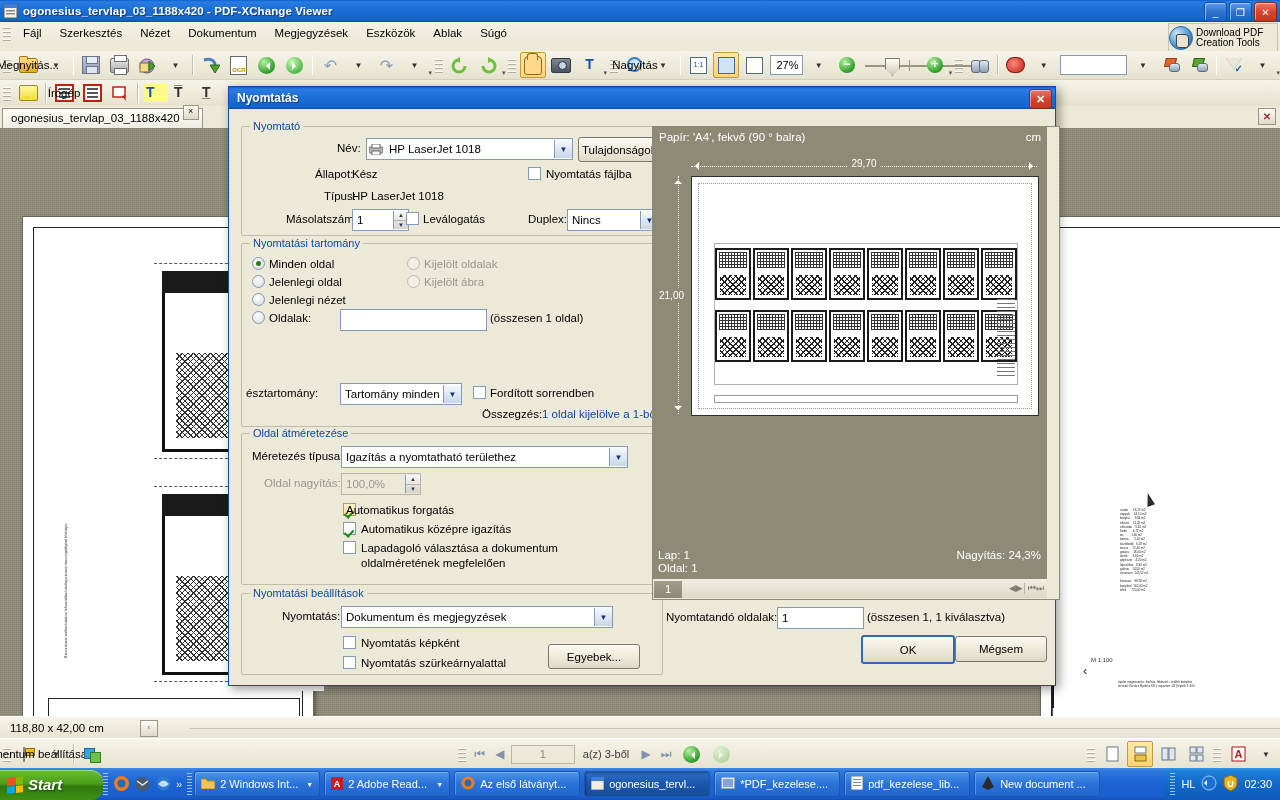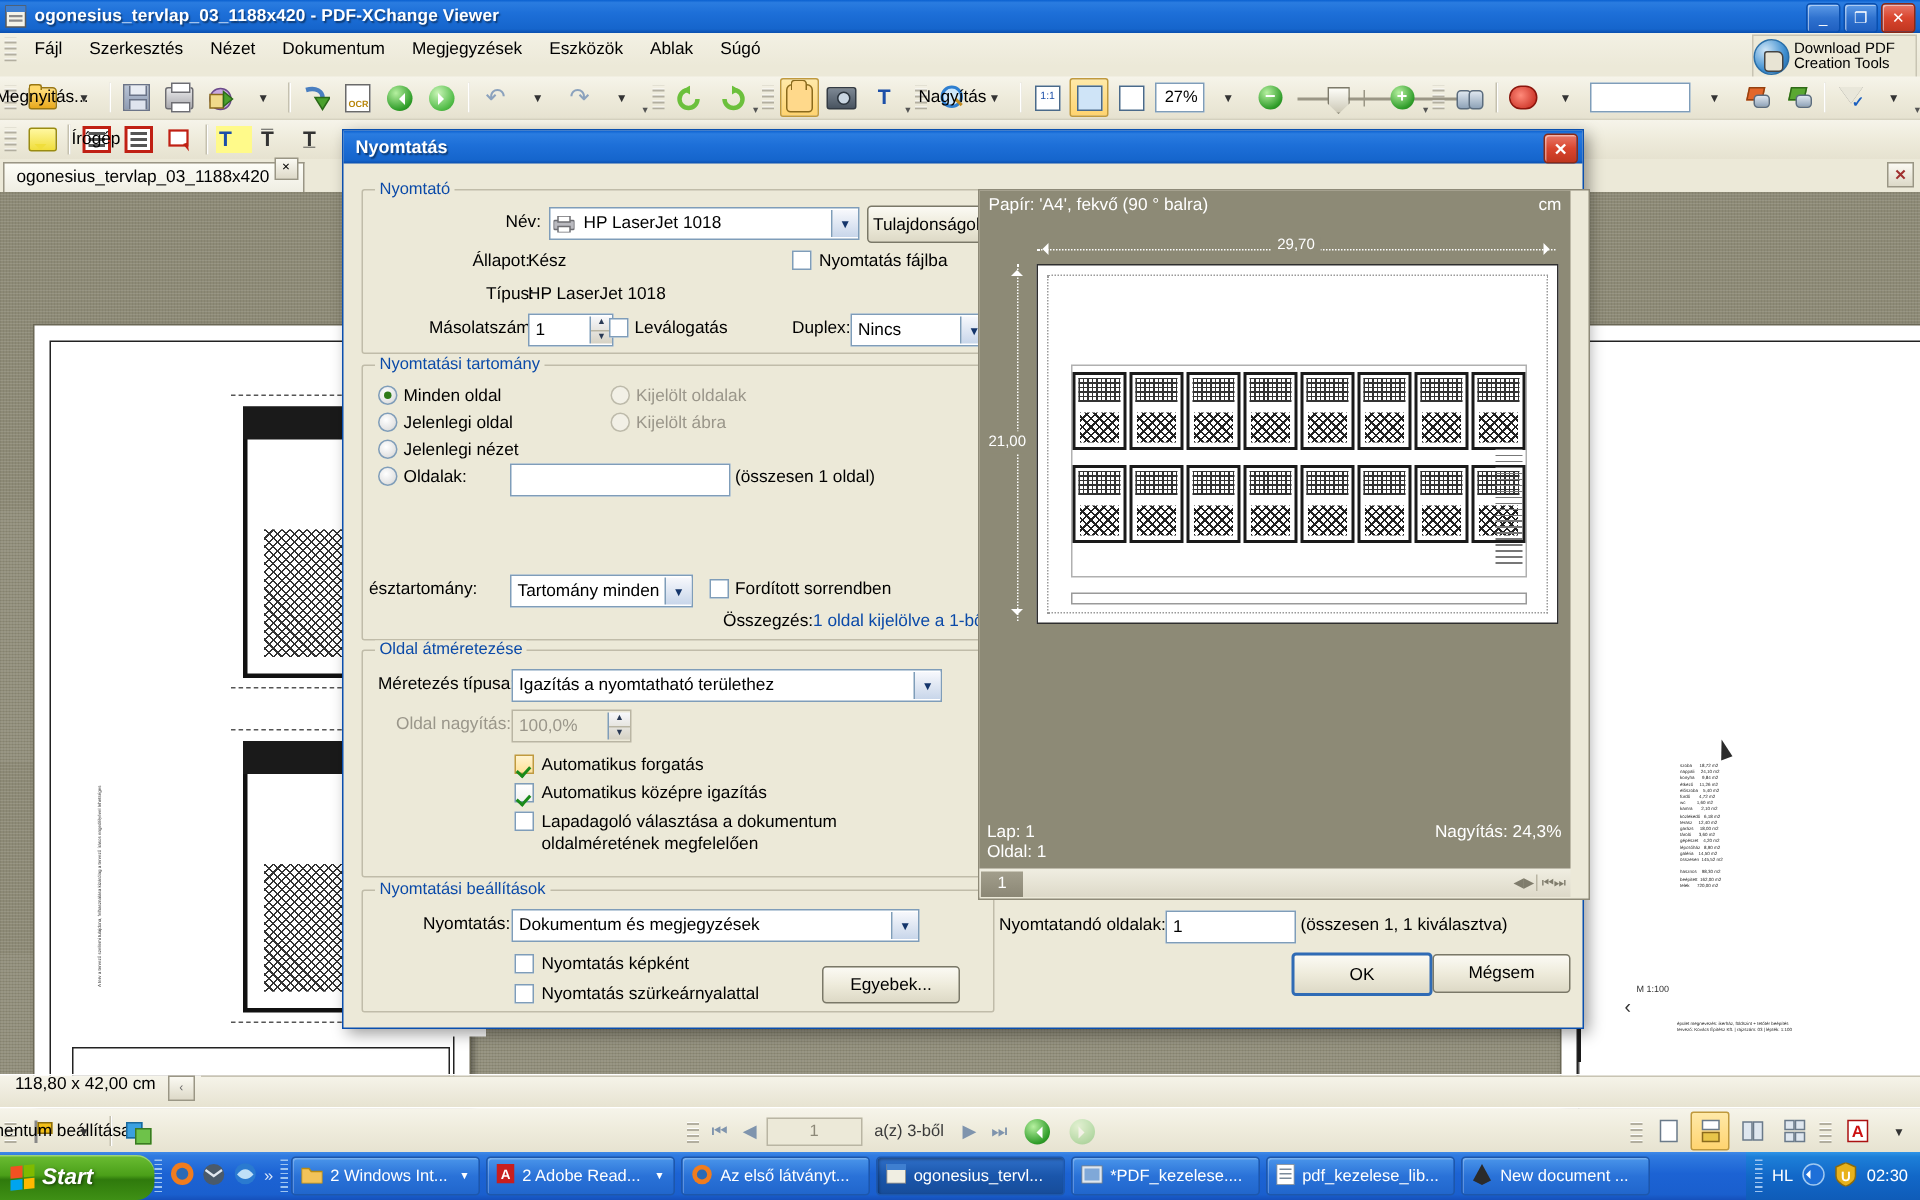--- a/index.html
+++ b/index.html
@@ -165,21 +165,21 @@
   .sidetext{position:absolute;writing-mode:vertical-rl;transform:rotate(180deg);
     font-size:3px;color:#333;line-height:4px;letter-spacing:0;overflow:hidden;}
   .microtable{position:absolute;font-size:3px;color:#222;line-height:4.2px;}
   .microtable div{white-space:nowrap;}
   .cursor-arrow{position:absolute;width:0;height:0;border-left:5px solid transparent;
     border-right:3px solid transparent;border-bottom:13px solid #2b2b2b;transform:rotate(-20deg);}
 
   
   .statusbar{position:absolute;left:0;top:716px;width:1280px;height:22px;
     background:linear-gradient(to bottom,#f6f4ea,#e6e2d0);border-top:1px solid #fff;
-    display:flex;align-items:flex-start;font-size:11.5px;}
+    display:flex;align-items:center;font-size:11.5px;gap:28px;}
   .statusbar .sz{padding-left:10px;}
   .statusbar .collapse{margin-left:8px;width:16px;height:15px;border:1px solid #9a9685;
     background:linear-gradient(to bottom,#fbfaf3,#ddd9c8);font-size:8px;text-align:center;line-height:13px;color:#666;}
   .statusbar .hr{flex:1;height:1px;background:#c8c4b3;margin-left:4px;}
 
   .bottombar{position:absolute;left:0;top:738px;width:1280px;height:30px;
     background:linear-gradient(to bottom,#f6f4ea 0%,#eeebdb 50%,#e6e2d0 100%);
     border-top:1px solid #fff;display:flex;align-items:center;}
   .pagenav{display:flex;align-items:center;gap:2px;}
   .pagenum{width:62px;height:17px;border:1px solid #b9b5a3;background:#ece9d8;color:#8c8878;
@@ -779,21 +779,21 @@
         </div>
         <span class="lbl dis" style="left:22px;top:43px;">Oldal nagyítás:</span>
         <div class="field dis" style="left:99px;top:39px;width:78px;">
           <span class="val">100,0%</span>
           <span class="spin">
               <i>▲</i>
               <i>▼</i>
             </span>
         </div>
         <div class="cbx on hl" style="left:101px;top:69px;"></div>
-        <span class="lbl" style="left:119px;top:70px;">Automatikus forgatás</span>
+        <span class="lbl" style="left:104px;top:70px;">Automatikus forgatás</span>
         <div class="cbx on" style="left:101px;top:88px;"></div>
         <span class="lbl" style="left:119px;top:89px;">Automatikus középre igazítás</span>
         <div class="cbx" style="left:101px;top:107px;"></div>
         <span class="lbl" style="left:119px;top:108px;">Lapadagoló választása a dokumentum</span>
         <span class="lbl" style="left:119px;top:123px;">oldalméretének megfelelően</span>
       </div>
 
       <div class="grp" style="left:12px;top:484px;width:420px;height:80px;">
         <span class="gl">Nyomtatási beállítások</span>
         <span class="lbl" style="left:40px;top:16px;">Nyomtatás:</span>

